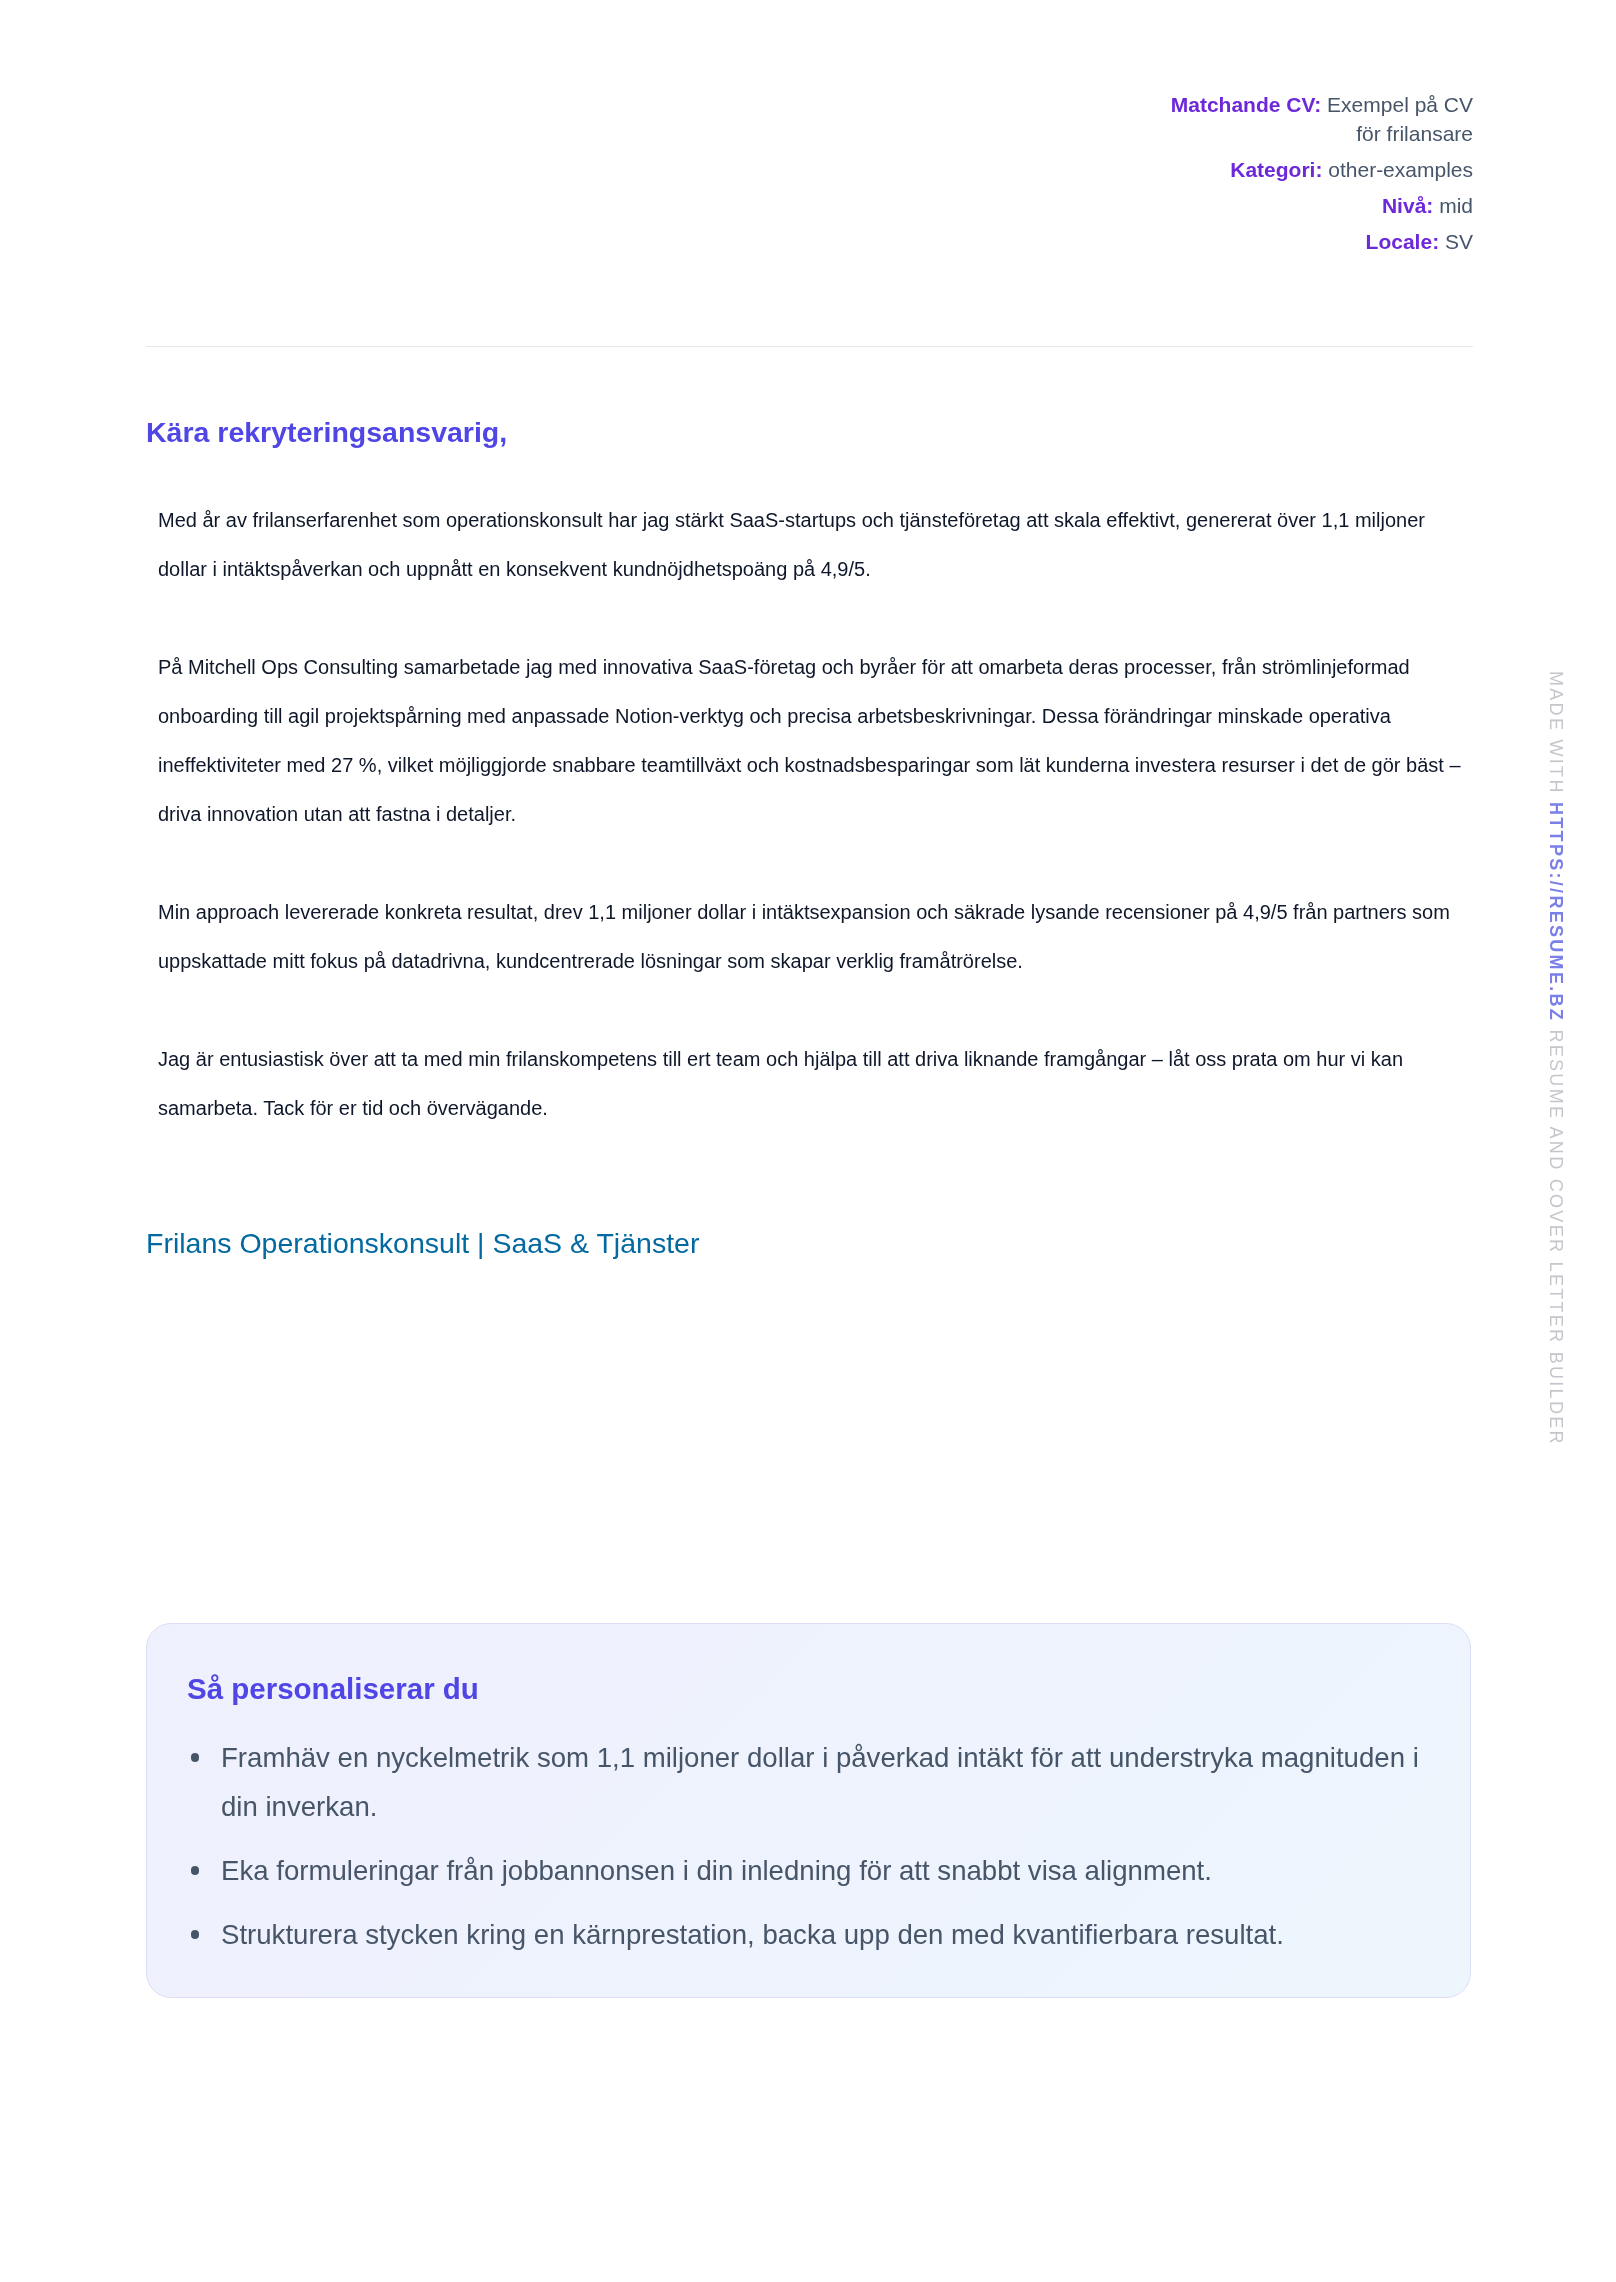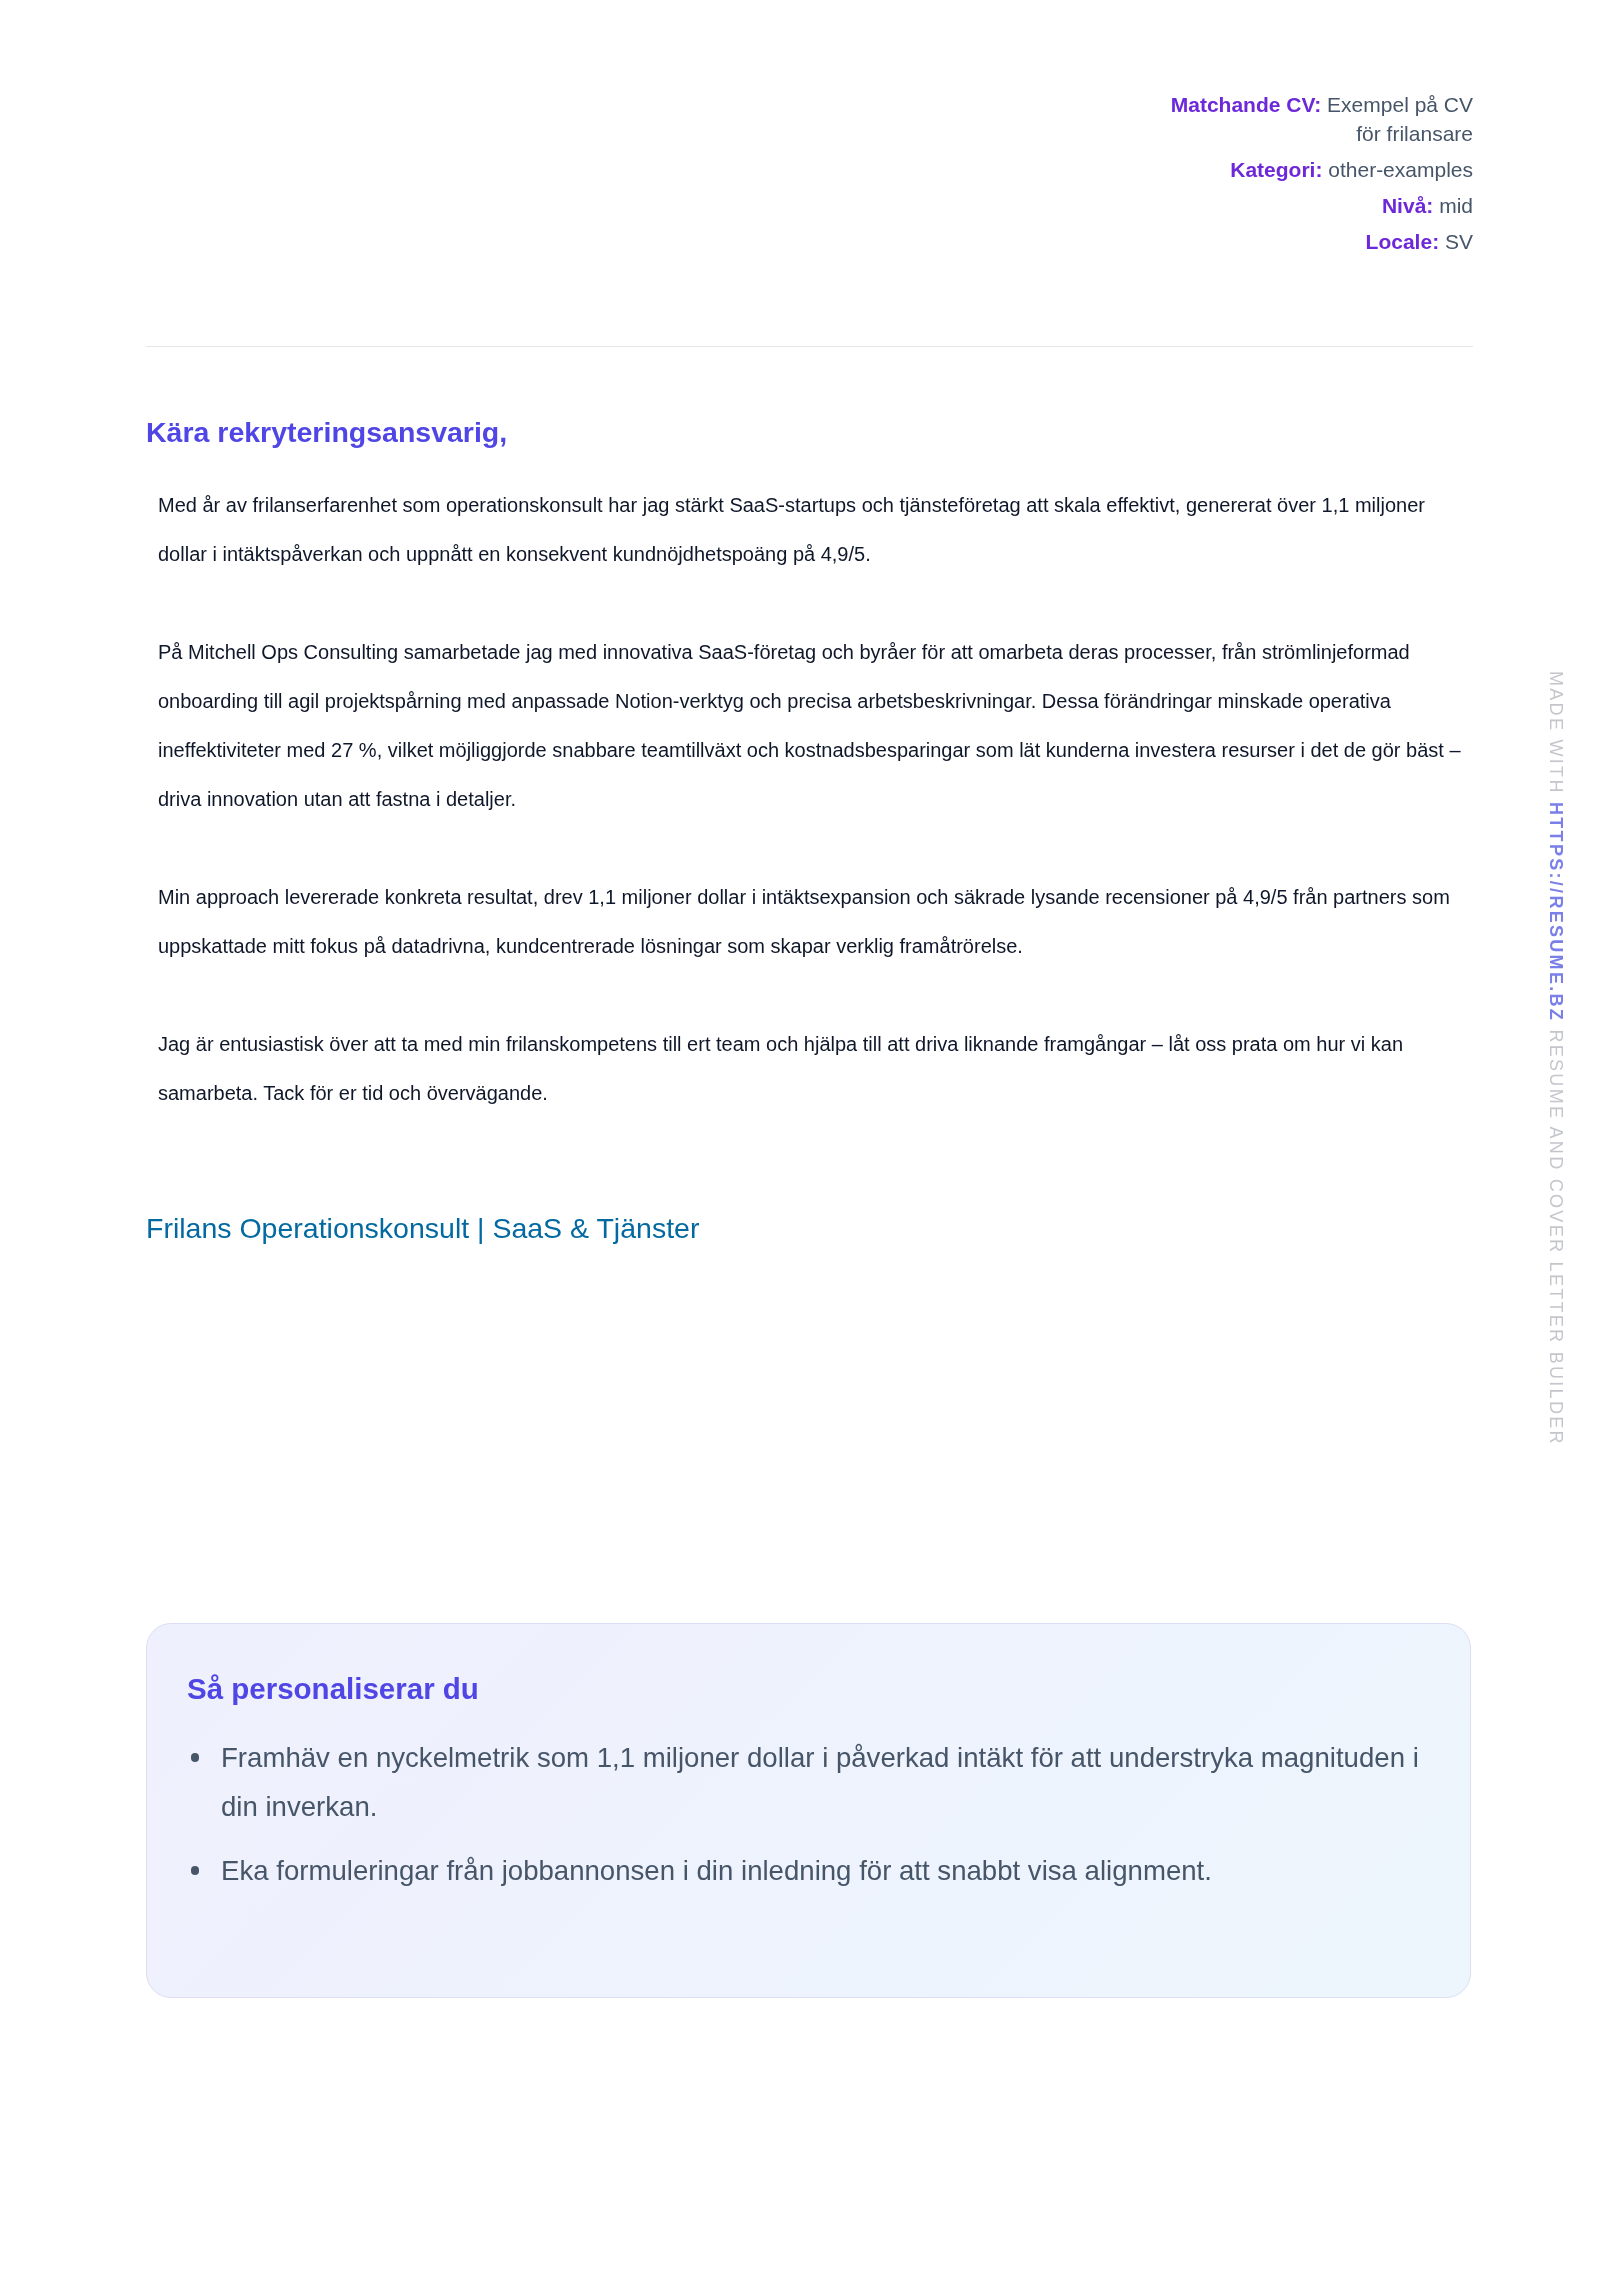--- a/index.html
+++ b/index.html
@@ -63,21 +63,21 @@
       color: #6d28d9;
     }
     .letter {
       padding-top: 68px;
     }
     .greeting {
       font-size: 28.5px;
       font-weight: 700;
       color: #4f46e5;
       line-height: 34px;
-      margin: 0 0 32px 0;
+      margin: 0 0 47px 0;
     }
     .para {
       font-size: 20px;
       line-height: 49px;
       color: #0f172a;
       margin: 0 0 49px 12px;
     }
     .closing {
       margin-top: 91px;
     }
@@ -194,20 +194,24 @@
     <h2 class="tips-title">Så personaliserar du</h2>
     <ul class="tips-list">
       <li class="tips-item">
         <span class="tips-bullet"></span>
         <span>Framhäv en nyckelmetrik som 1,1 miljoner dollar i påverkad intäkt för att understryka magnituden i din inverkan.</span>
       </li>
       <li class="tips-item">
         <span class="tips-bullet"></span>
         <span>Eka formuleringar från jobbannonsen i din inledning för att snabbt visa alignment.</span>
       </li>
+      <li class="tips-item">
+        <span class="tips-bullet"></span>
+        <span>Strukturera stycken kring en kärnprestation, backa upp den med kvantifierbara resultat.</span>
+      </li>
     </ul>
   </aside>
 </div>
 
 <div class="watermark">
   <span>MADE WITH</span>
   <span class="wm-link">HTTPS://RESUME.BZ</span>
   <span>RESUME AND COVER LETTER BUILDER</span>
 </div>
 

